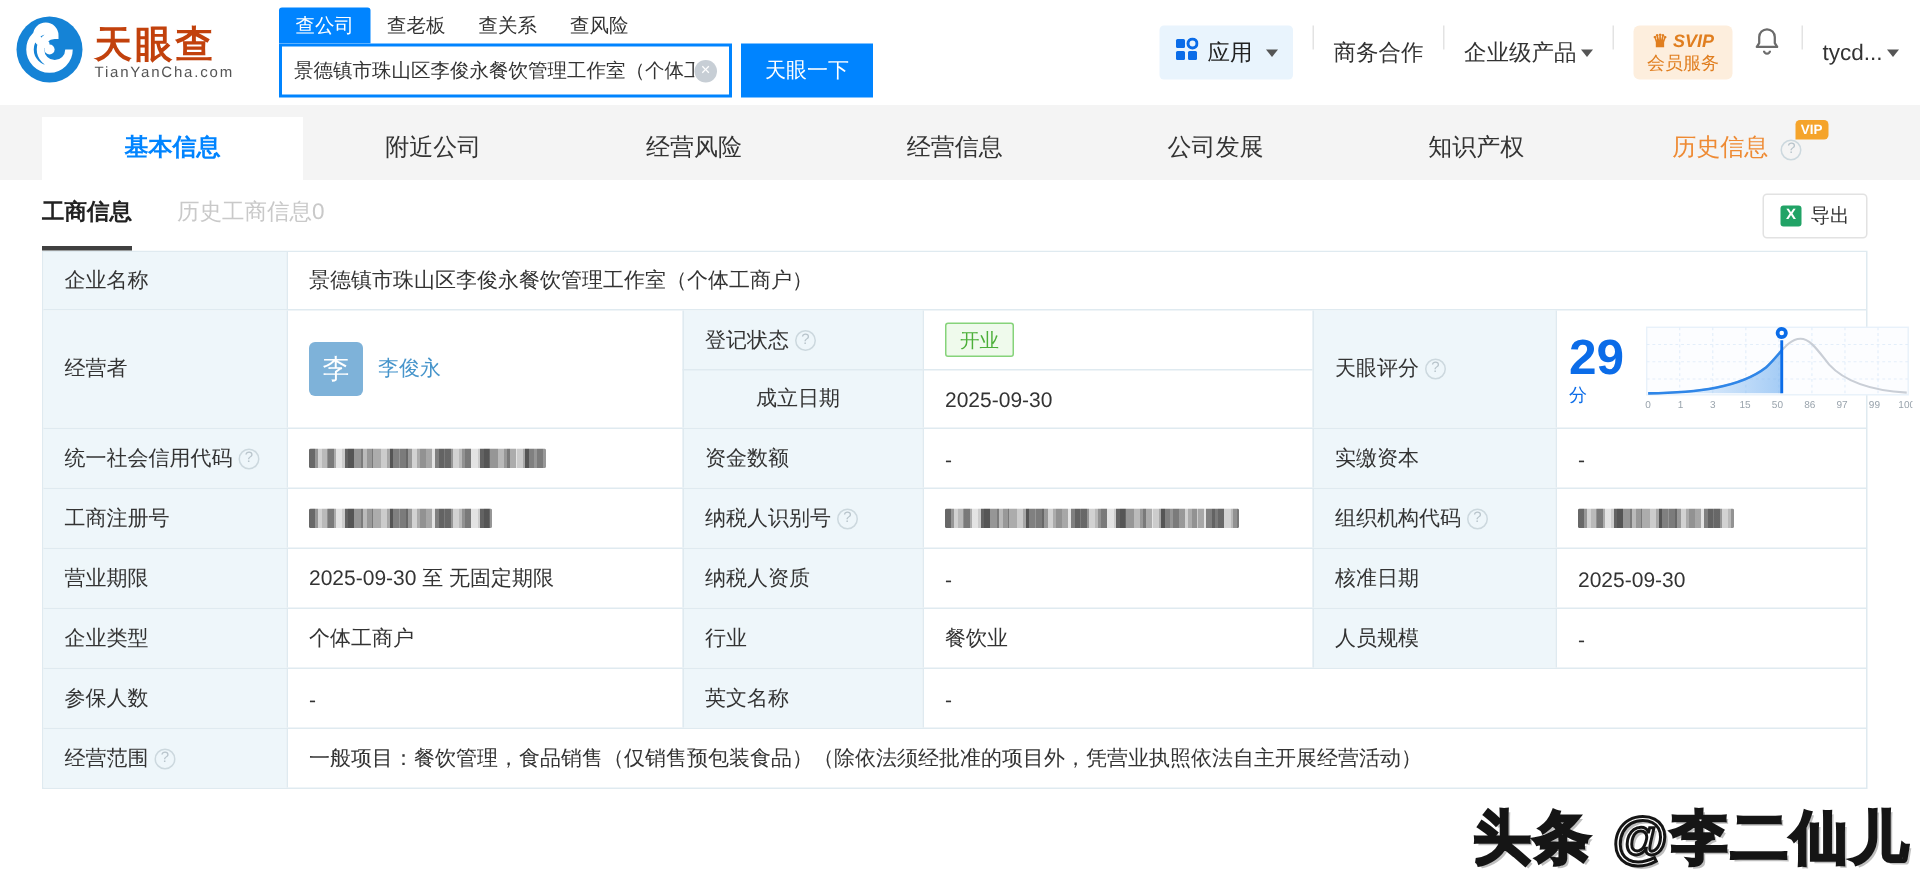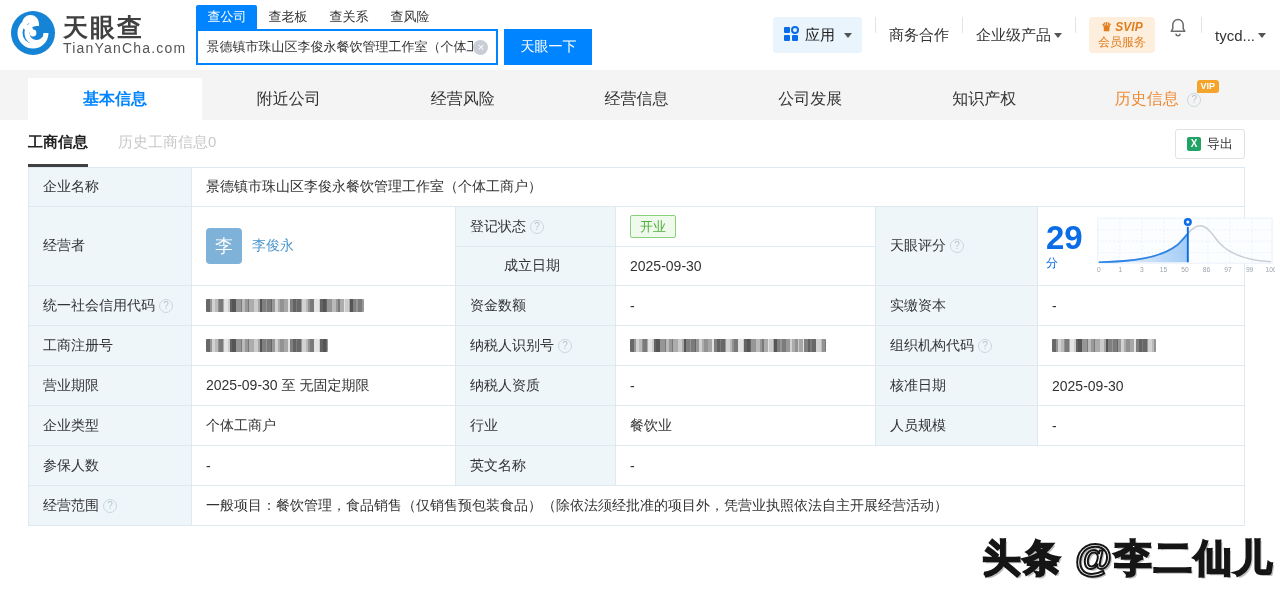--- a/index.html
+++ b/index.html
@@ -3,25 +3,25 @@
 <meta charset="utf-8">
 <style>
   * { margin:0; padding:0; box-sizing:border-box; }
   html,body { width:1280px; height:592px; overflow:hidden; background:#fff;
     font-family:"Liberation Sans", sans-serif; color:#333; }
   body { position:relative; }
 
   
   .header { height:70px; display:flex; align-items:center; padding:0 14px 0 10px; background:#fff; }
   .logo { display:flex; align-items:center; gap:7px; }
-  .logo-txt .cn { font-size:25px; font-weight:bold; color:#404040; letter-spacing:2px; line-height:26px; }
-  .logo-txt .en { font-size:14px; color:#555; letter-spacing:1.2px; }
+  .logo-txt .cn { font-size:25px; font-weight:bold; color:#c2410c; letter-spacing:2px; line-height:26px; }
+  .logo-txt .en { font-size:10px; color:#555; letter-spacing:1.2px; }
   .red-badge { margin-left:12px; background:#e5342c; color:#fff; border-radius:2px;
     padding:5px 9px; font-size:12.5px; line-height:17px; letter-spacing:1.5px; text-align:center; }
-  .search-wrap { margin-left:10px; display:flex; flex-direction:column; }
+  .search-wrap { margin-left:30px; display:flex; flex-direction:column; }
   .search-tabs { display:flex; align-items:flex-end; height:24px; }
   .s-tab { font-size:13px; padding:3px 11px; cursor:pointer; color:#333; }
   .s-tab.active { background:#0084ff; color:#fff; border-radius:2px 2px 0 0; }
   .search-row { display:flex; align-items:center; }
   .search-box { width:302px; height:36px; border:2px solid #0084ff; background:#fff;
     display:flex; align-items:center; padding:0 8px; }
   .search-box input { border:none; outline:none; flex:1; font-size:13px; color:#333;
     font-family:"Liberation Sans", sans-serif; }
   .clear-ic { width:15px; height:15px; border-radius:50%; background:#c7ced5; color:#fff;
     font-size:11px; line-height:15px; text-align:center; cursor:pointer; flex:none; }

